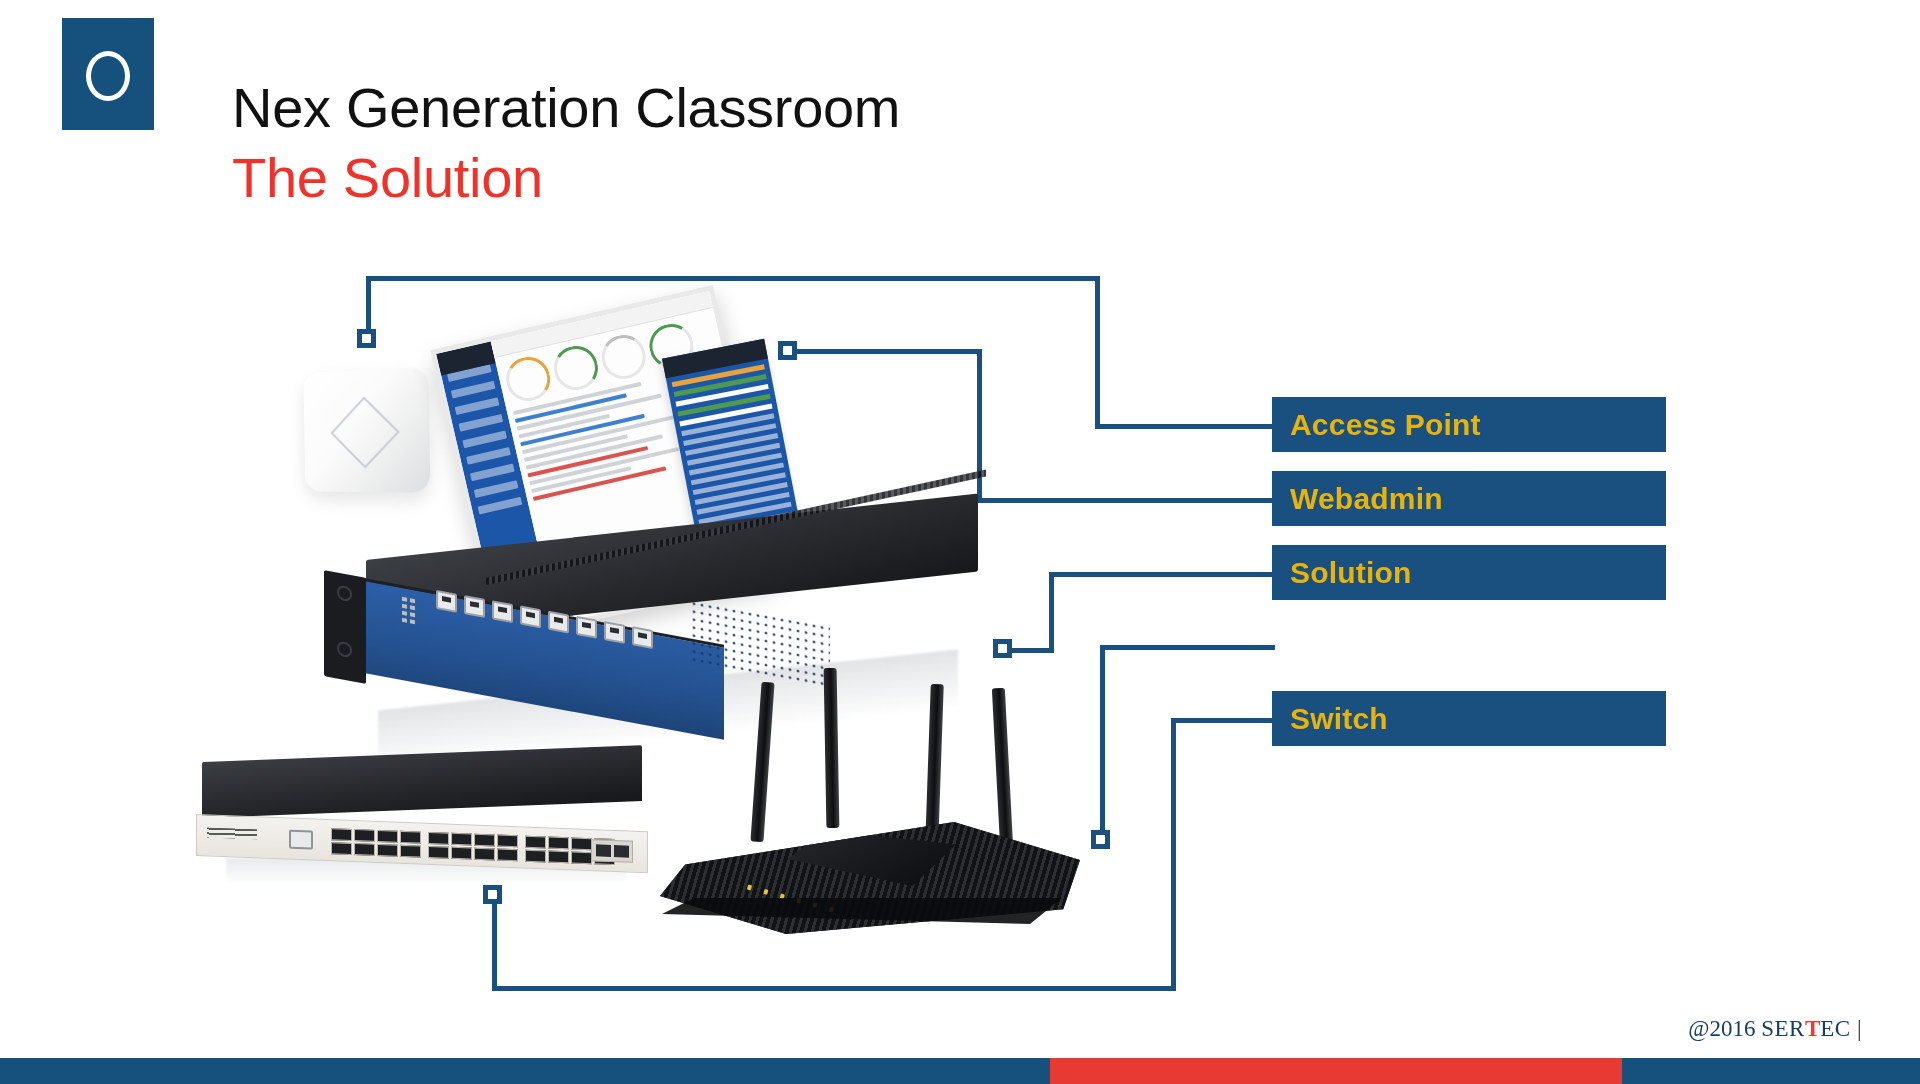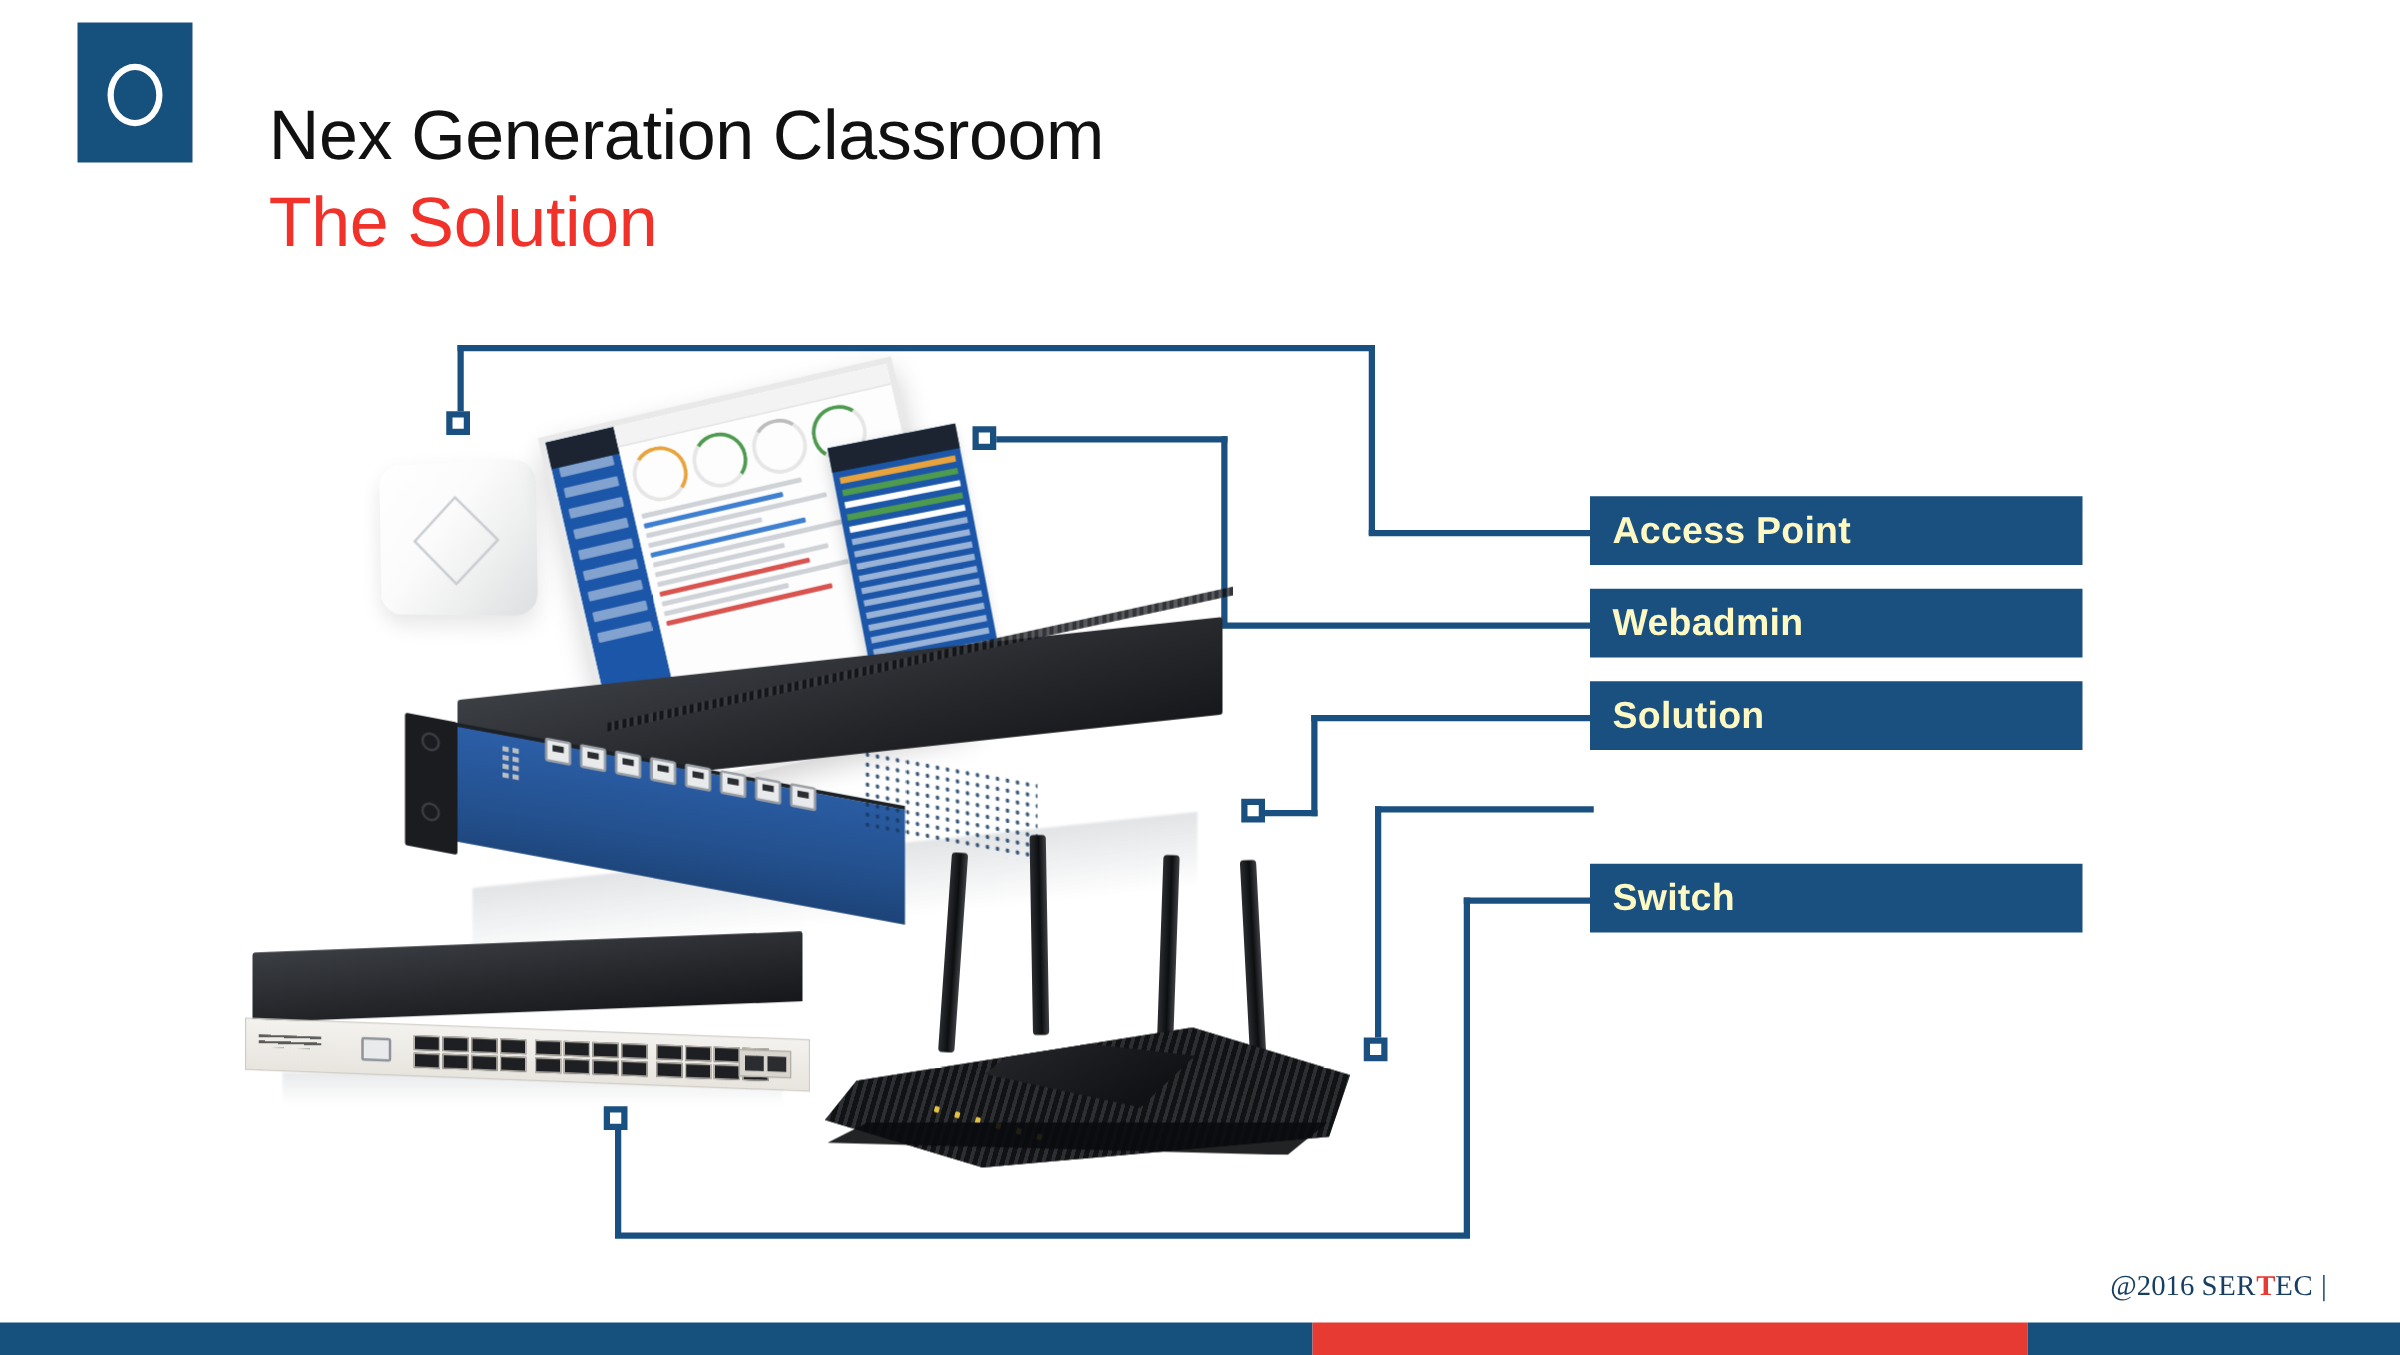--- a/index.html
+++ b/index.html
@@ -17,34 +17,34 @@
     position:absolute;left:62px;top:18px;width:92px;height:112px;
     background:#16507C;
   }
   .logo-circle{
     position:absolute;left:50%;top:52%;transform:translate(-50%,-50%);
     width:44px;height:50px;border:5px solid #ffffff;border-radius:50%;
     box-sizing:border-box;
   }
 
   
-  .title-block{position:absolute;left:215px;top:78px;}
+  .title-block{position:absolute;left:232px;top:78px;}
   .title-main{
     font-size:56px;color:#111111;line-height:1.08;
     letter-spacing:-.3px;white-space:nowrap;font-weight:400;
   }
   .title-sub{
     font-size:56px;color:#F0322B;line-height:1.08;margin-top:10px;
     letter-spacing:-.3px;white-space:nowrap;font-weight:400;
   }
 
   
   .label-box{
     position:absolute;left:1272px;width:394px;height:55px;
-    background:#1A5080;color:#fef9c3;
+    background:#1A5080;color:#eab308;
     display:flex;align-items:center;
     font-size:30px;font-weight:bold;letter-spacing:.2px;
     padding-left:18px;box-sizing:border-box;
   }
 
   
   .conn{position:absolute;background:#1A5080;}
   .conn.h{height:5px;}
   .conn.v{width:5px;}
   .node{

